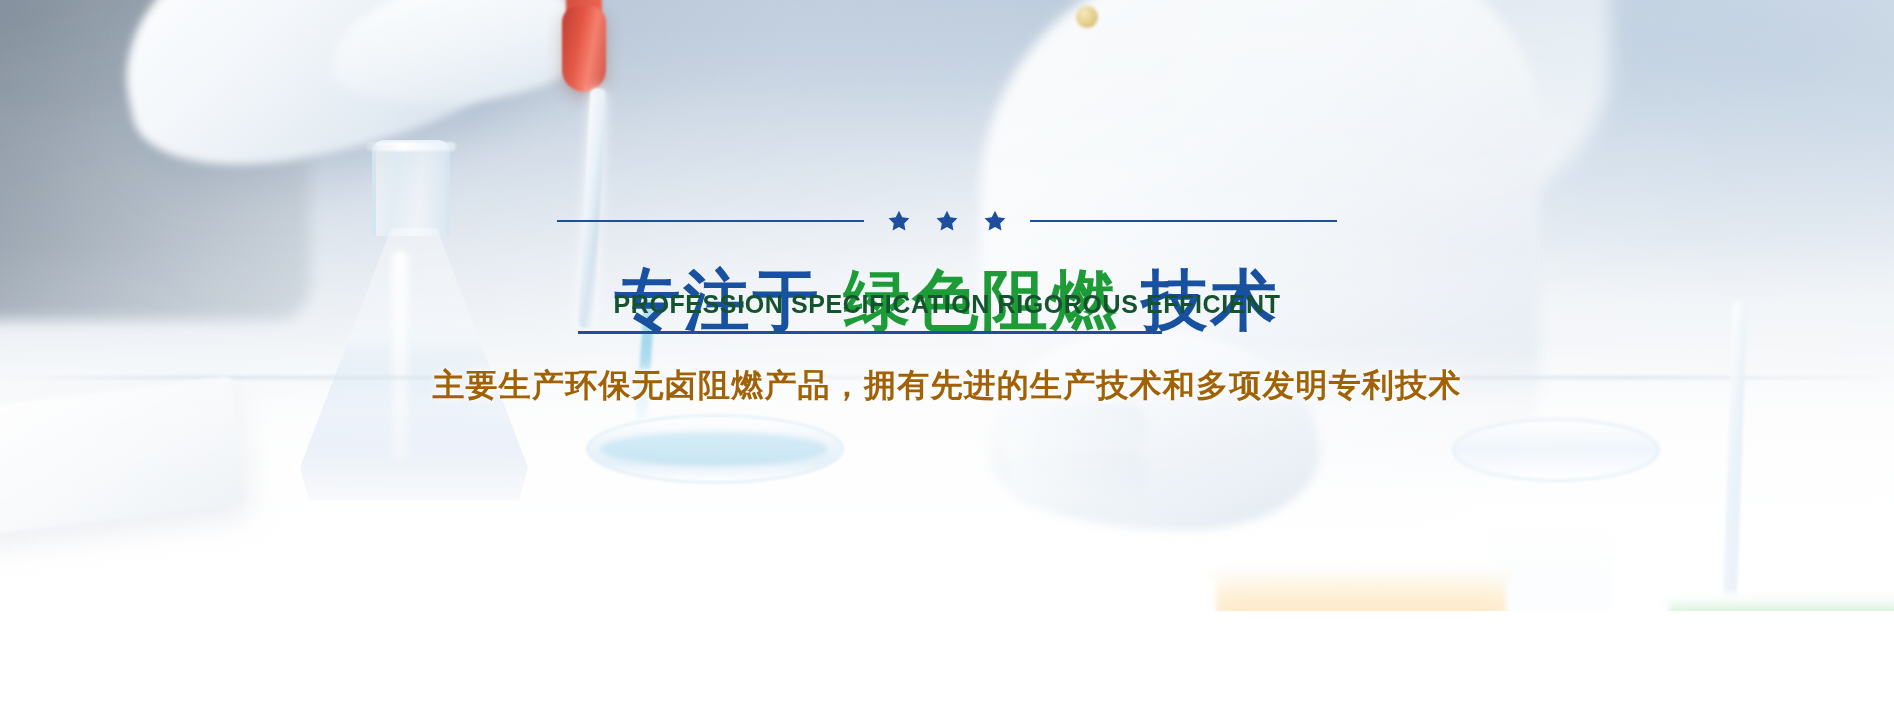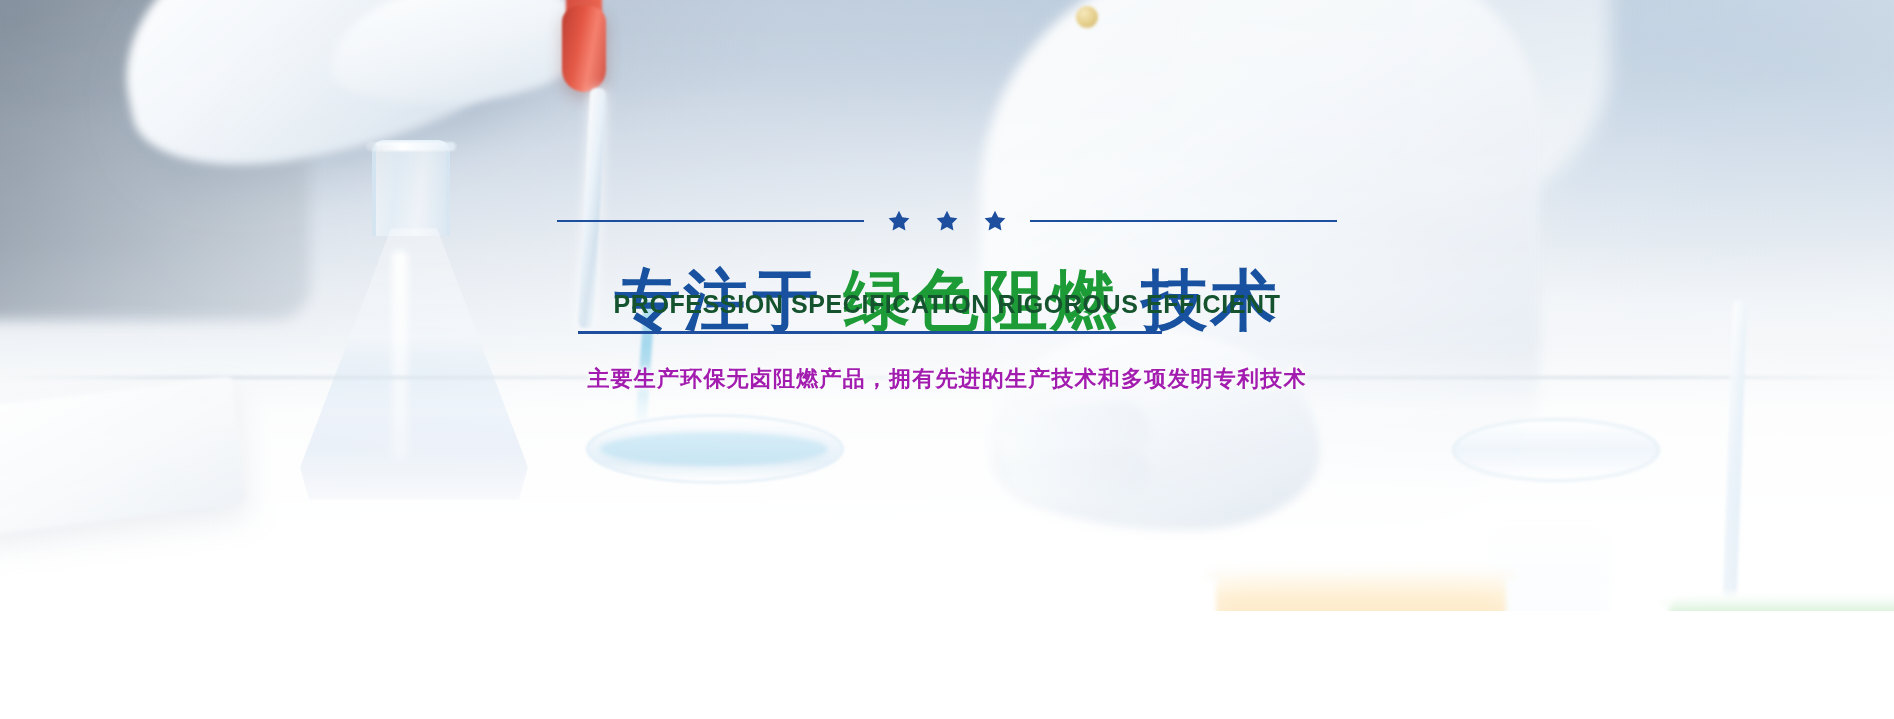--- a/index.html
+++ b/index.html
@@ -338,22 +338,22 @@
     letter-spacing: 0.6px;
     white-space: nowrap;
     font-family: "Liberation Sans", sans-serif;
   }
 
   
   .desc-cn {
     position: absolute;
     top: 364px; left: 0; right: 0;
     text-align: center;
-    color: #a21caf;
-    font-size: 22px;
+    color: #a16207;
+    font-size: 32px;
     font-weight: 700;
     letter-spacing: 1.2px;
     white-space: nowrap;
     font-family: "DejaVu Sans", "Liberation Sans", sans-serif;
     text-shadow:
       0 0 4px rgba(255,255,255,0.95),
       0 0 9px rgba(255,255,255,0.9),
       0 0 15px rgba(255,255,255,0.75);
   }
 </style>

